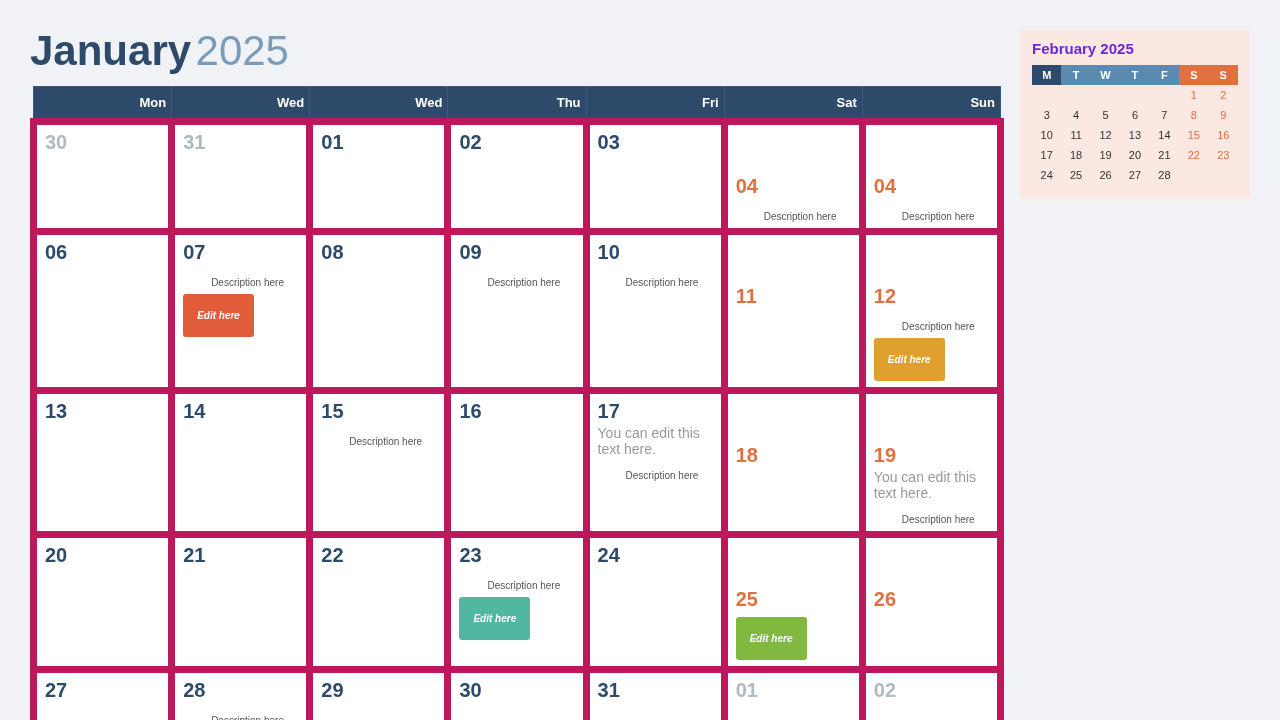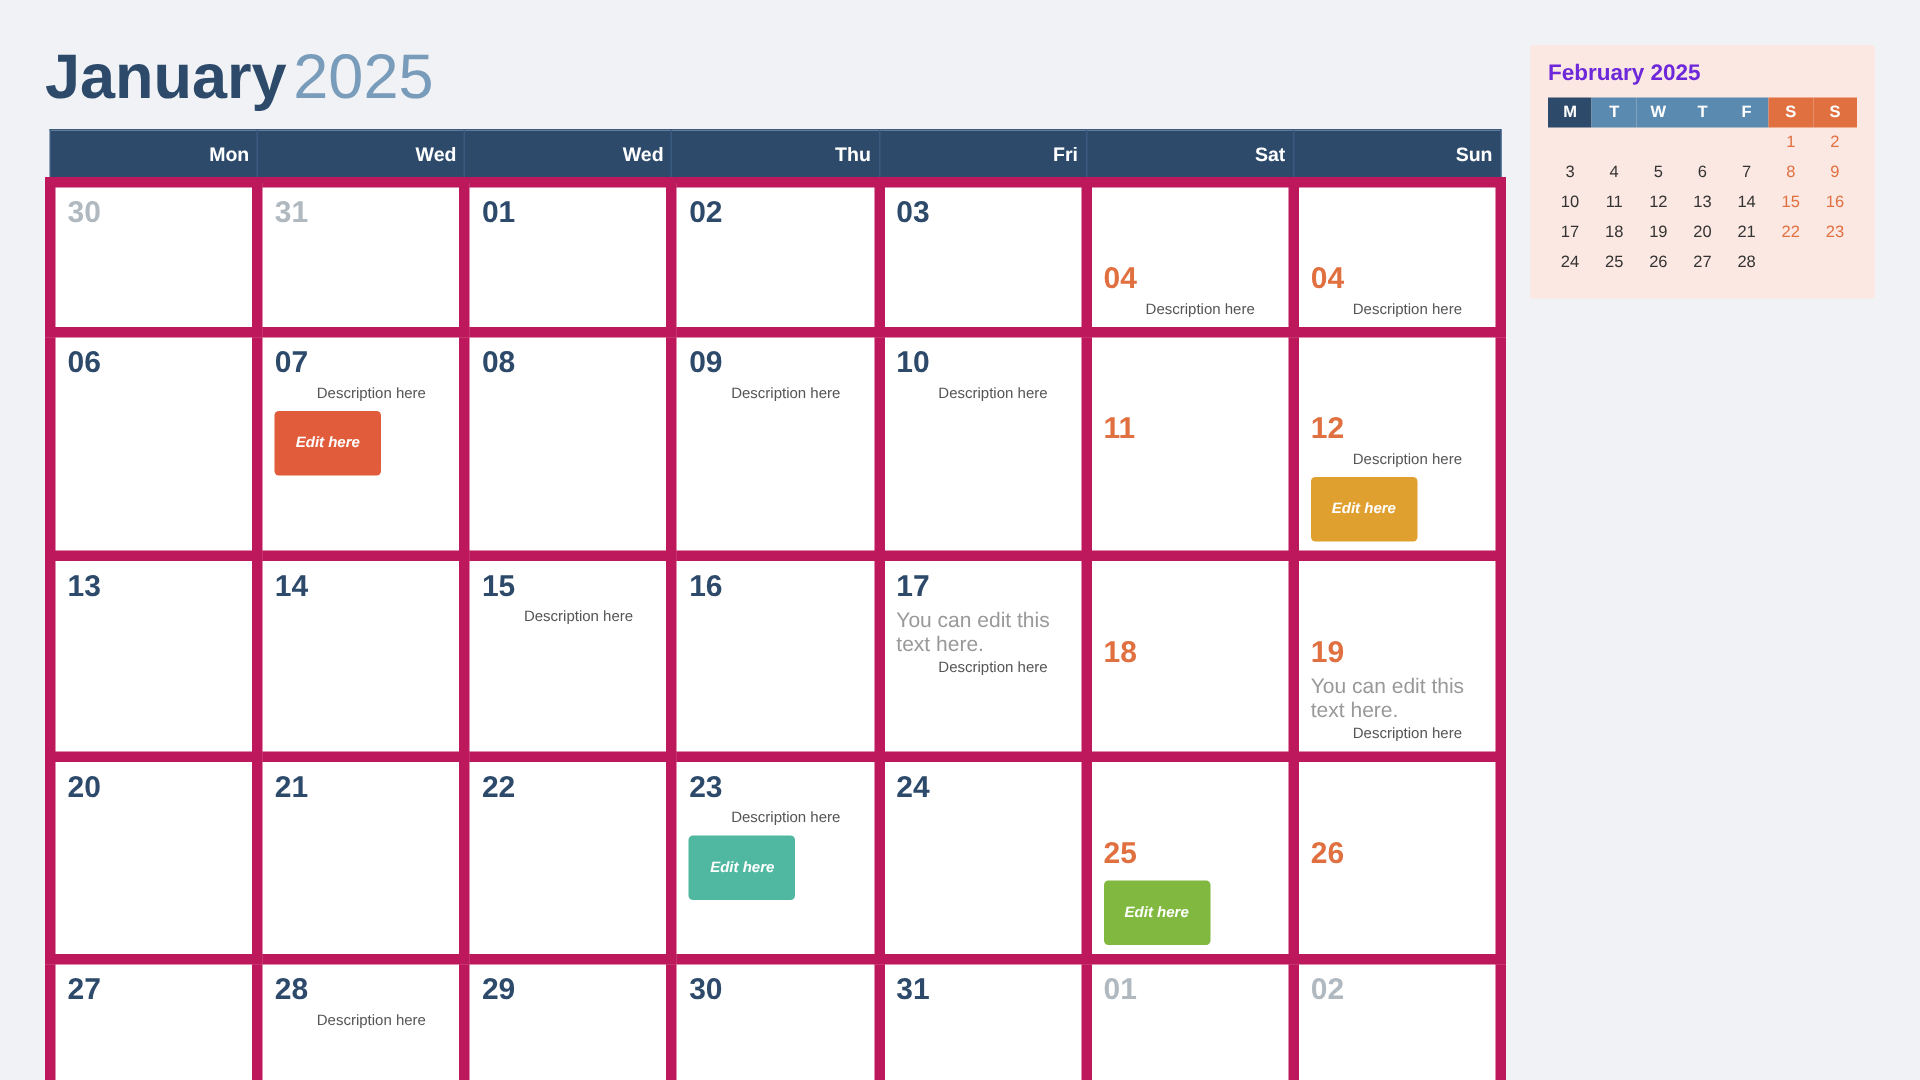--- a/index.html
+++ b/index.html
@@ -79,21 +79,21 @@
     .day-num.inactive {
       color: #b0b8c0;
     }
     .day-num.weekend {
       color: #e07040;
       margin-top: 44px;
     }
     .day-desc {
       font-size: 10px;
       color: #555;
-      margin-top: 3px;
+      margin-top: 13px;
       display: block;
       padding-left: 28px;
     }
     .day-note {
       font-size: 14px;
       color: #999;
       display: block;
       margin-top: 2px;
     }
     .edit-btn {

